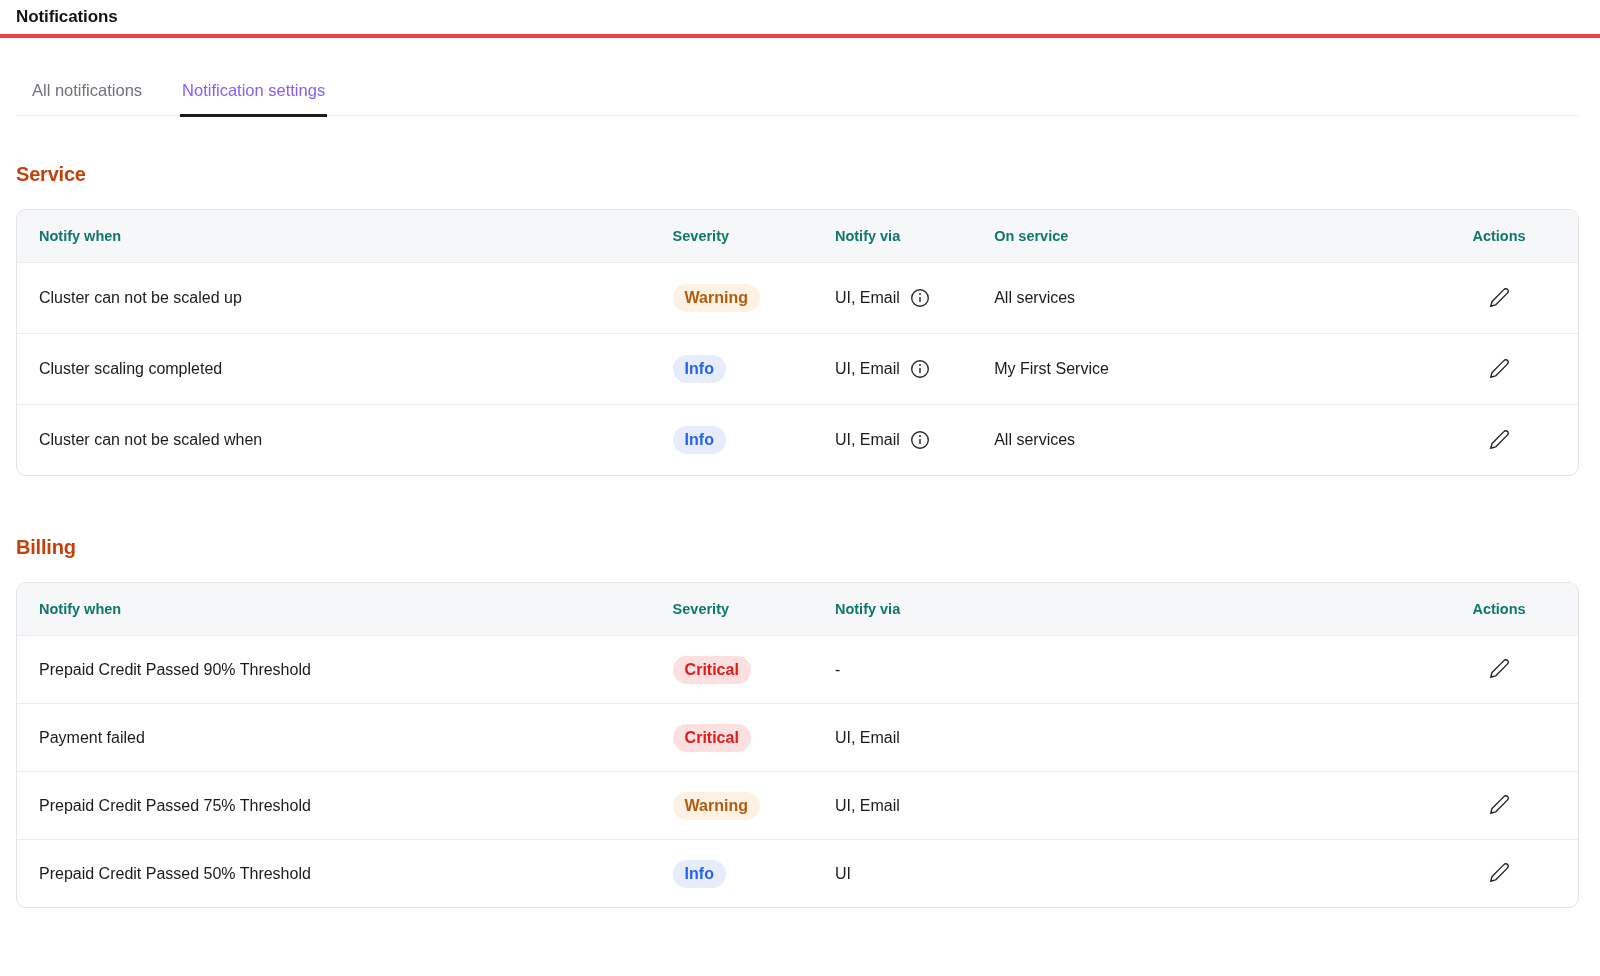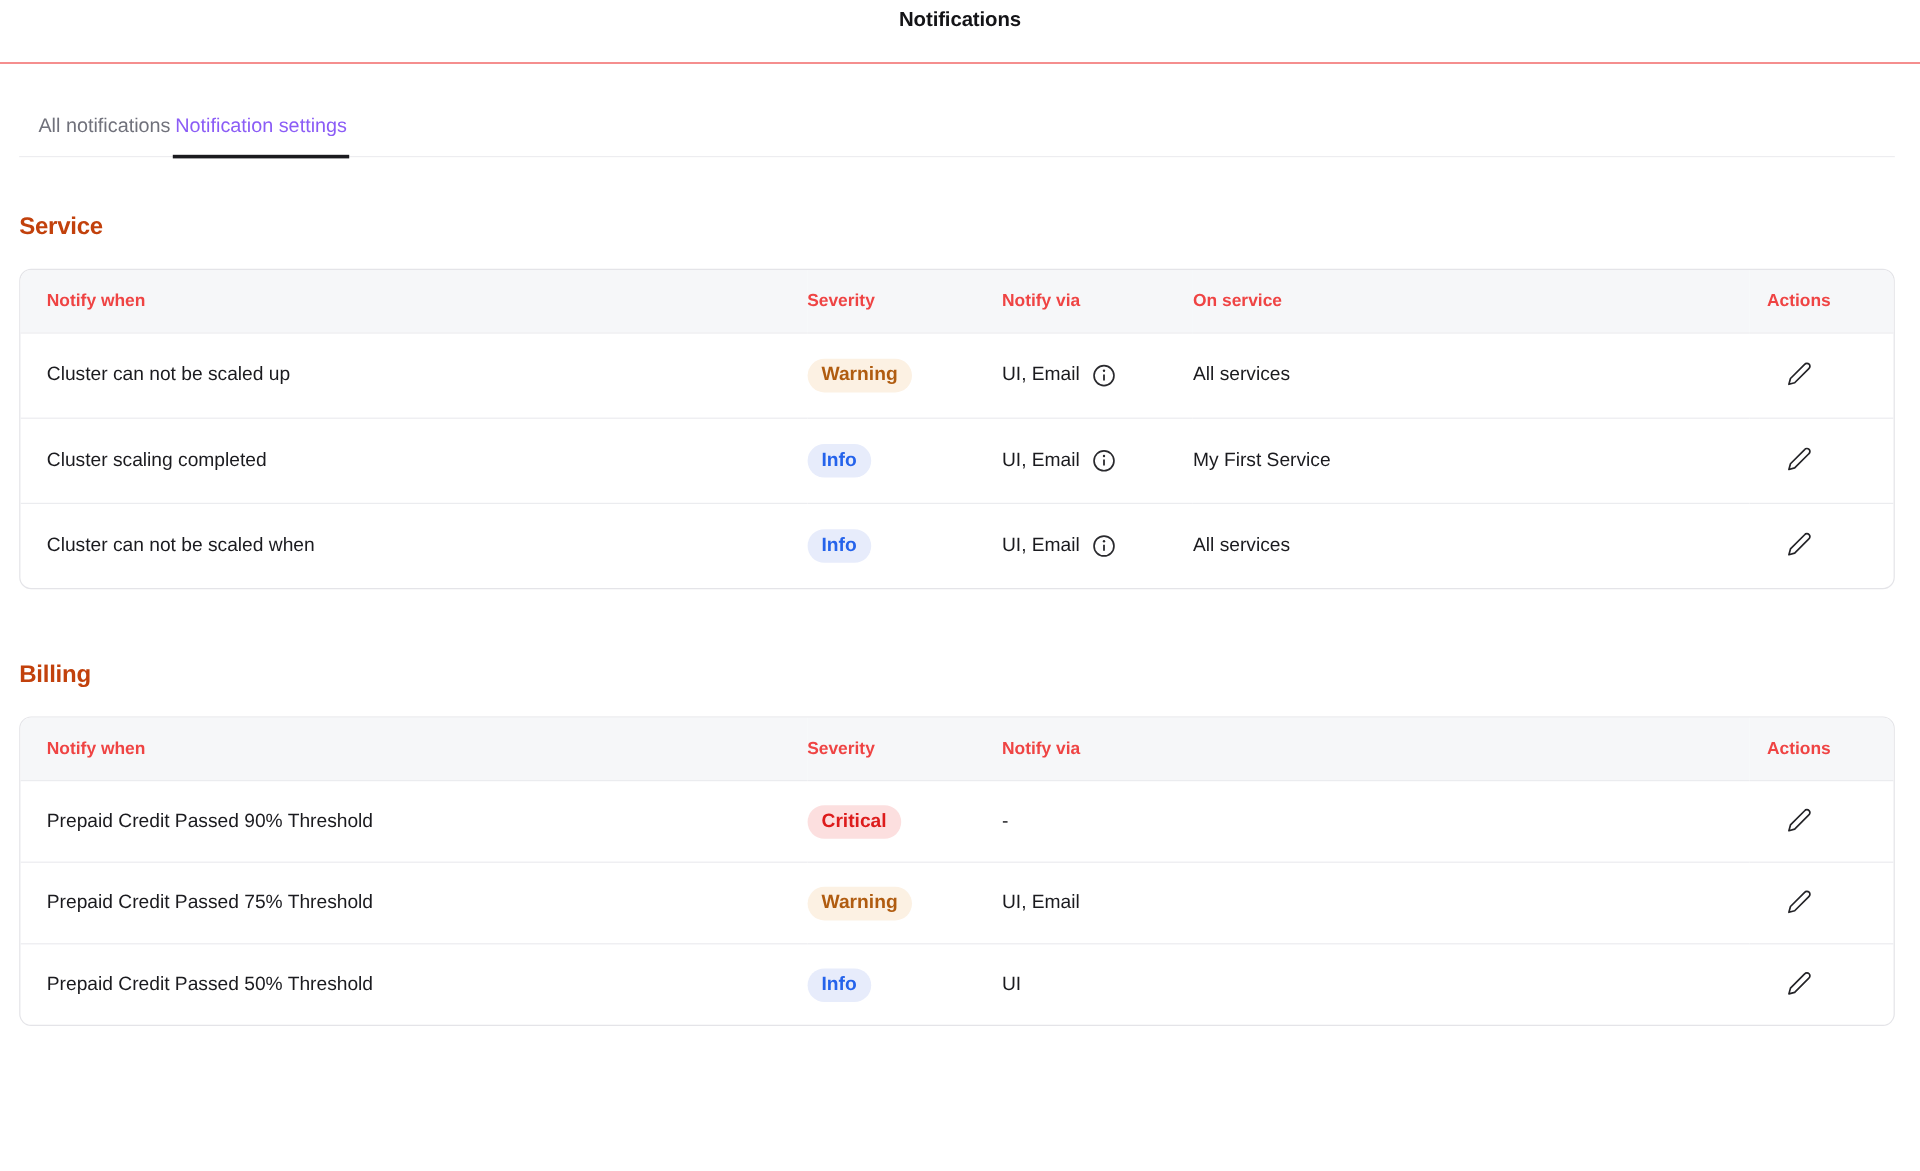--- a/index.html
+++ b/index.html
@@ -6,38 +6,38 @@
   html, body { width: 1600px; height: 976px; background: #ffffff; }
   body {
     font-family: "Liberation Sans", sans-serif;
     color: #1b1b1f;
     position: relative;
     overflow: hidden;
   }
 
   
   .page-header {
-    height: 53px;
-    border-bottom: 1px solid #ef4444;
+    height: 38px;
+    border-bottom: 4px solid #ef4444;
     padding: 7px 16px 0 16px;
-    text-align: center;
   }
   .page-title {
     font-size: 17px;
     font-weight: 700;
     letter-spacing: -0.1px;
     color: #141417;
   }
 
   
   .tabs-wrap {
     margin: 0 21px 0 16px;
     padding-top: 43px;
     border-bottom: 1px solid #ededf0;
     display: flex;
+    gap: 36px;
   }
   .tab {
     font-size: 16.5px;
     padding: 0 2px 15px 2px;
     margin-left: 14px;
     cursor: pointer;
     color: #70717b;
     background: none;
     border: none;
     font-family: inherit;
@@ -77,21 +77,21 @@
     width: 100%;
     border-collapse: separate;
     border-spacing: 0;
     table-layout: fixed;
   }
   thead th {
     background: #f6f7f9;
     height: 52px;
     font-size: 14.5px;
     font-weight: 600;
-    color: #ef4444;
+    color: #0f766e;
     text-align: left;
     vertical-align: middle;
     padding: 0;
   }
   tbody td {
     border-top: 1px solid #ebecef;
     vertical-align: middle;
     font-size: 16px;
     color: #1b1b1f;
     padding: 0;
@@ -268,20 +268,26 @@
         <td>-</td>
         <td class="c-act">
           <button class="edit-btn">
             <svg width="21" height="21" viewBox="0 0 24 24" fill="none" stroke="currentColor" stroke-width="1.6" stroke-linecap="round" stroke-linejoin="round">
                 <path d="M17 3a2.85 2.83 0 1 1 4 4L7.5 20.5 2 22l1.5-5.5Z"></path>
               </svg>
           </button>
         </td>
       </tr>
       <tr>
+        <td class="c-when">Payment failed</td>
+        <td><span class="badge" style="background: rgb(252, 223, 223); color: rgb(221, 28, 28);">Critical</span></td>
+        <td>UI, Email</td>
+        <td class="c-act"></td>
+      </tr>
+      <tr>
         <td class="c-when">Prepaid Credit Passed 75% Threshold</td>
         <td><span class="badge" style="background: rgb(252, 241, 227); color: rgb(176, 92, 16);">Warning</span></td>
         <td>UI, Email</td>
         <td class="c-act">
           <button class="edit-btn">
             <svg width="21" height="21" viewBox="0 0 24 24" fill="none" stroke="currentColor" stroke-width="1.6" stroke-linecap="round" stroke-linejoin="round">
                 <path d="M17 3a2.85 2.83 0 1 1 4 4L7.5 20.5 2 22l1.5-5.5Z"></path>
               </svg>
           </button>
         </td>

